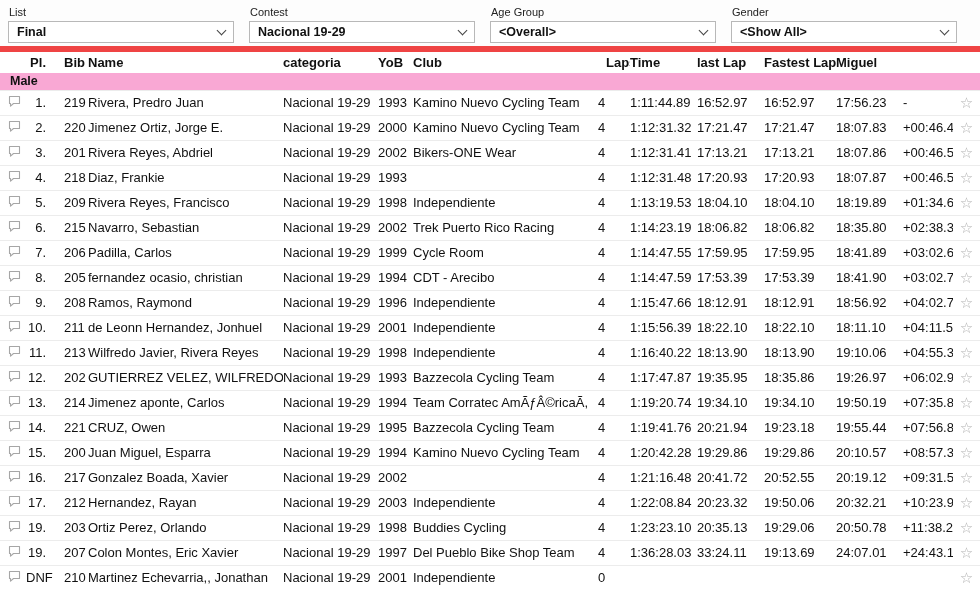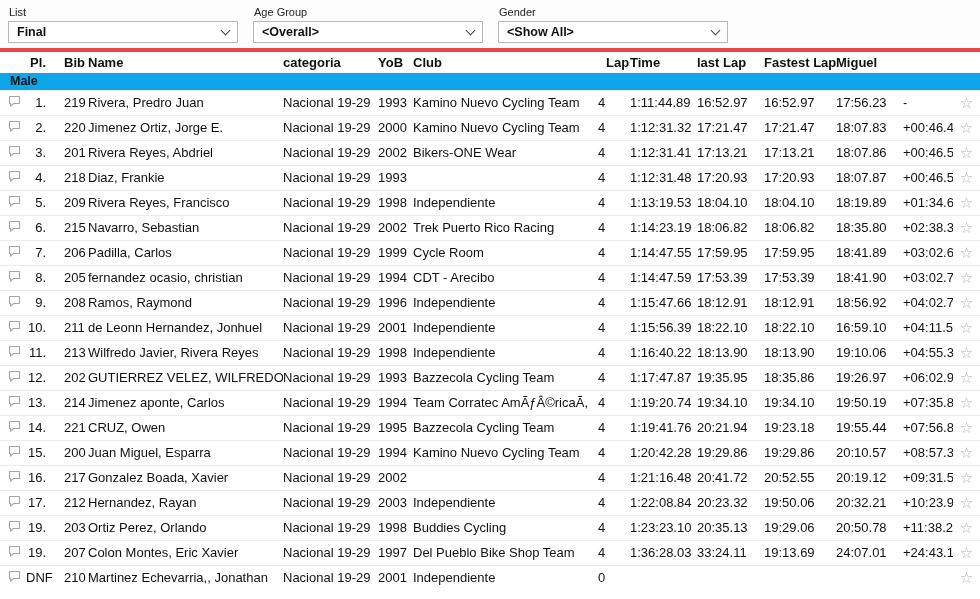--- a/index.html
+++ b/index.html
@@ -1,57 +1,66 @@
 <!DOCTYPE html>
 <html><head>
 <meta charset="utf-8">
 <style>
   * { box-sizing: border-box; margin: 0; padding: 0; }
   html, body { width: 980px; height: 599px; overflow: hidden; background: #fff;
     font-family: "Liberation Sans", sans-serif; color: #111; }
   
   .filters { height: 52px; padding: 5px 8px 0 8px; background: #fdfdfd;
-    border-bottom: 4px solid #ef4444; display: flex; }
+    border-bottom: 6px solid #ef4444; display: flex; }
   .filter-group { width: 230px; margin-right: 15px; }
   .filter-label { font-size: 11px; color: #222; margin: 1px 0 3px 1px; display: block; }
   .sel-wrap { position: relative; }
   .sel { width: 100%; height: 22px; appearance: none; -webkit-appearance: none;
     border: 1px solid #b8b8b8; border-radius: 0; background: #fff;
     font-family: "Liberation Sans", sans-serif; font-size: 12.5px; font-weight: 700;
     color: #111; padding: 0 24px 0 8px; }
   .chev { position: absolute; right: 9px; top: 6px; width: 7px; height: 7px;
     border-right: 1.6px solid #444; border-bottom: 1.6px solid #444;
     transform: rotate(45deg); pointer-events: none; }
   
   table { width: 980px; border-collapse: collapse; table-layout: fixed; }
   th, td { white-space: nowrap; overflow: hidden; font-size: 13px; text-align: left;
     padding: 0; }
   thead th { font-weight: 700; height: 21px; vertical-align: middle; }
   tbody td { height: 25px; vertical-align: middle; border-top: 1px solid #ececec; }
-  tr.group-row td { height: 17px; background: #0ea5e9; font-weight: 700;
+  tr.group-row td { height: 17px; background: #f9a8d4; font-weight: 700;
     padding-left: 10px; border-top: none; font-size: 12.5px; }
   .c-icon  { padding-left: 8px; }
   .c-pl    { text-align: right; padding-right: 16px; }
   .c-bib   { padding-left: 2px; }
   .c-laps  { padding-left: 8px; }
   th.c-laps{ padding-left: 16px; text-align: center; }
   .c-star  { text-align: center; }
   .star { color: #b3b3b3; font-size: 15px; line-height: 1; cursor: pointer; }
   .bubble { display: inline-block; line-height: 0; cursor: pointer; }
   .bubble svg { stroke: #a6a6a6; fill: none; }
 </style>
 </head>
 <body>
 
 <div class="filters">
   <div class="filter-group">
     <span class="filter-label">List</span>
     <div class="sel-wrap">
       <select class="sel">
         <option>Final</option>
+      </select>
+      <span class="chev"></span>
+    </div>
+  </div>
+  <div class="filter-group">
+    <span class="filter-label">Contest</span>
+    <div class="sel-wrap">
+      <select class="sel">
+        <option>Nacional 19-29</option>
       </select>
       <span class="chev"></span>
     </div>
   </div>
   <div class="filter-group">
     <span class="filter-label">Age Group</span>
     <div class="sel-wrap">
       <select class="sel">
         <option>&lt;Overall&gt;</option>
       </select>
@@ -335,21 +344,21 @@
     <td class="c-pl">10.</td>
     <td class="c-bib">211</td>
     <td>de Leonn Hernandez, Jonhuel</td>
     <td>Nacional 19-29</td>
     <td>2001</td>
     <td>Independiente</td>
     <td class="c-laps">4</td>
     <td>1:15:56.39</td>
     <td>18:22.10</td>
     <td>18:22.10</td>
-    <td>16:59.10</td>
+    <td>18:11.10</td>
     <td>+04:11.50</td>
     <td class="c-star">
       <span class="star">☆</span>
     </td>
   </tr>
       <tr>
     <td class="c-icon">
       <span class="bubble">
         <svg width="13" height="13" viewBox="0 0 13 13">
           <path d="M1.5 1.5 H11.5 V8.5 H5.5 L2.5 11.2 V8.5 H1.5 Z" stroke-width="1.1" stroke-linejoin="round"></path>

